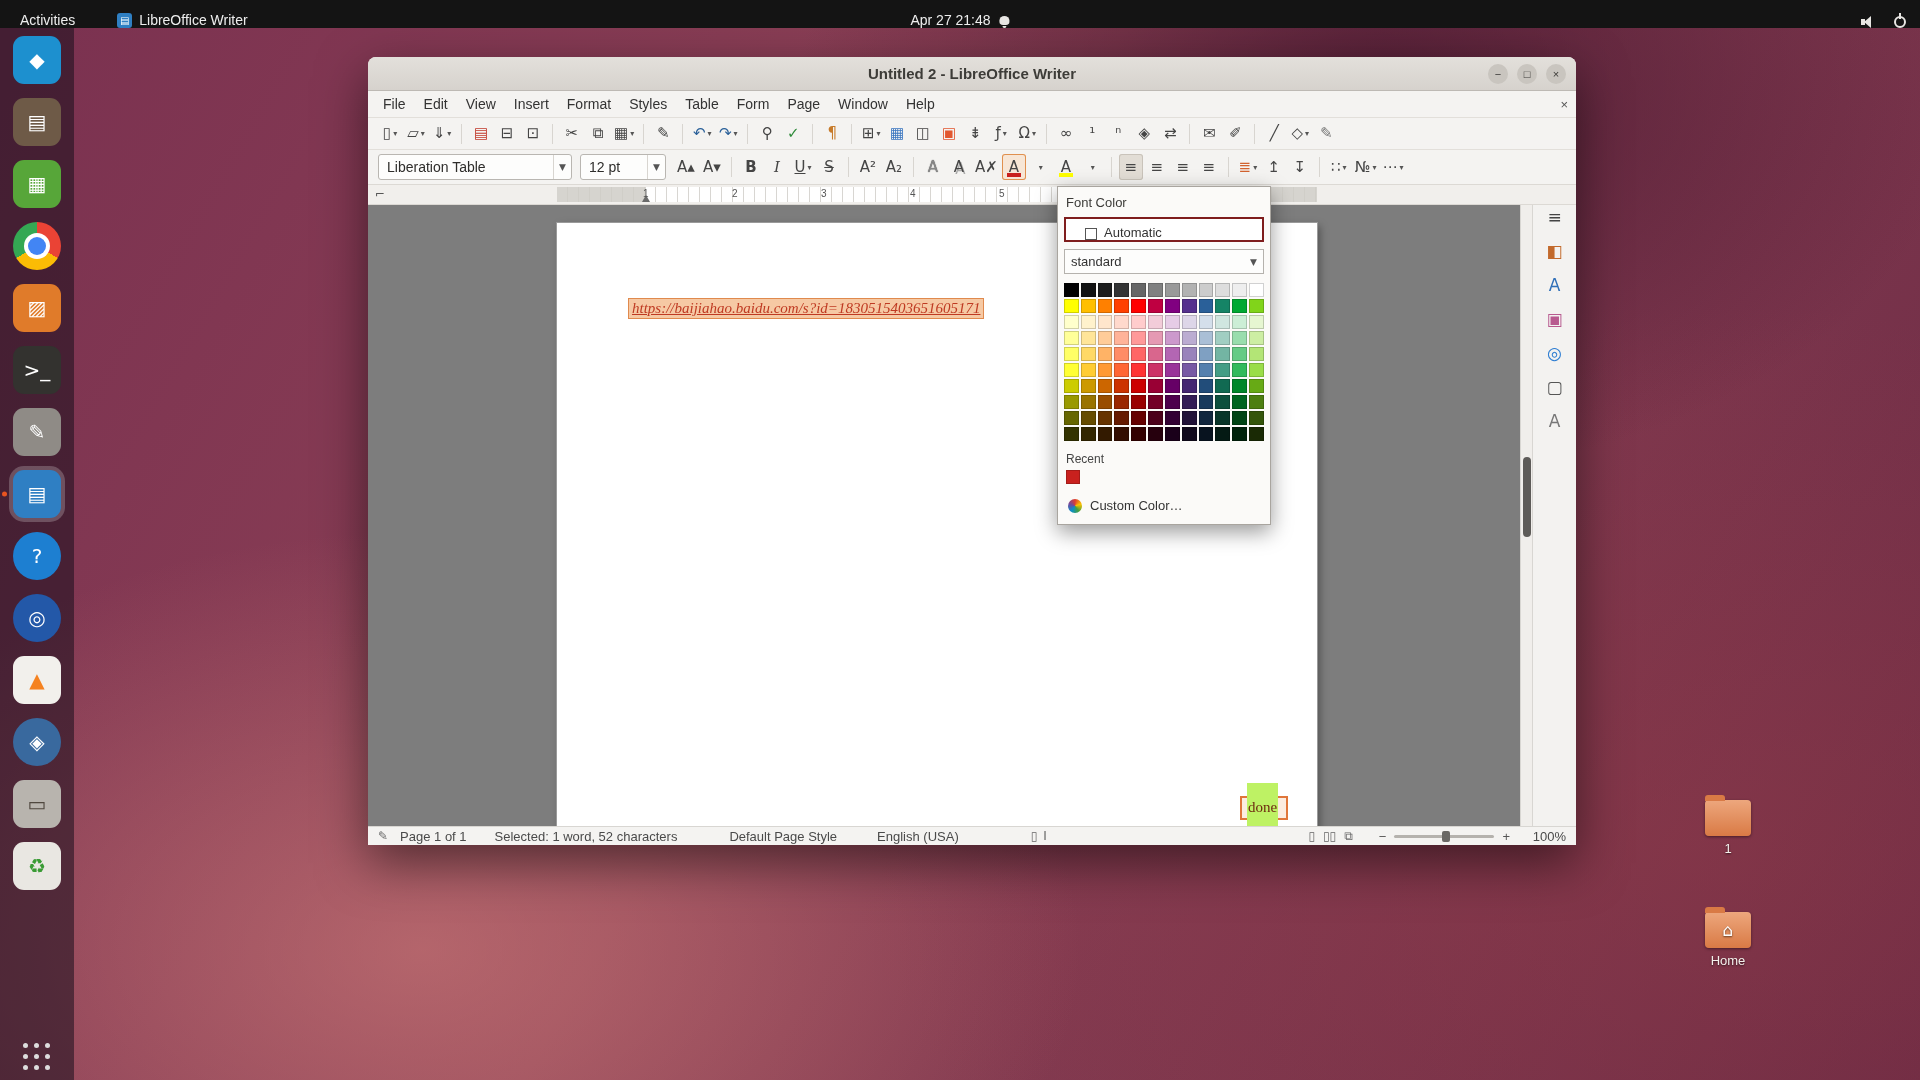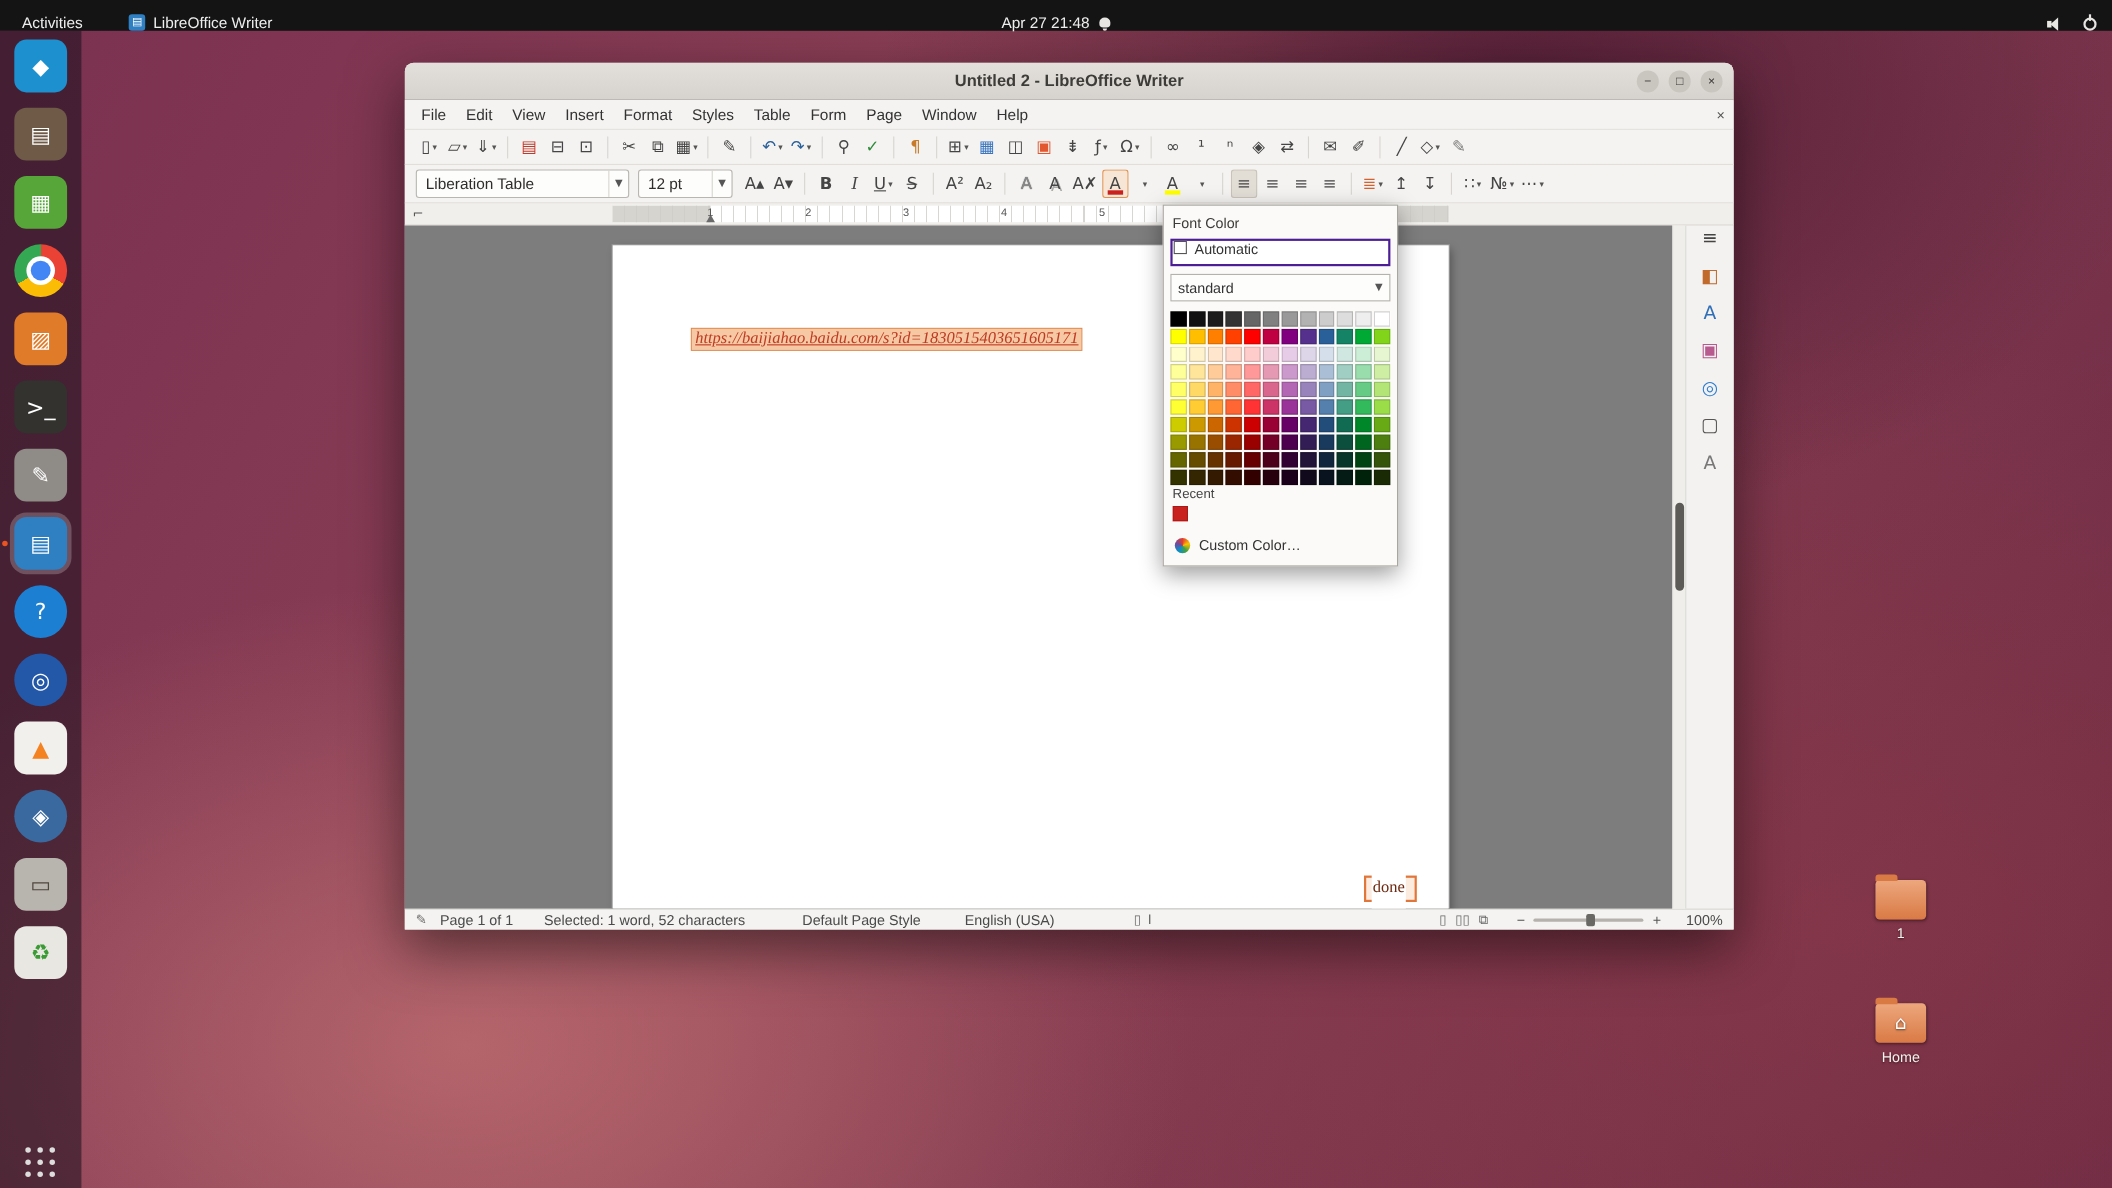--- a/index.html
+++ b/index.html
@@ -79,44 +79,44 @@
   .rmargin{position:absolute;top:0;bottom:0;background:#cfccc7;opacity:.85}
   .rm-l{left:0;width:89px}.rm-r{right:0;width:89px}
   .rn{position:absolute;top:1px;font-size:10px;color:#555}
   .rmark{position:absolute;bottom:0;width:0;height:0;border-left:4px solid transparent;border-right:4px solid transparent;border-bottom:7px solid #6a6a6a}
   
   .mainrow{flex:1;display:flex;min-height:0}
   .docwrap{flex:1;position:relative;background:#7d7d7d;overflow:hidden}
   .page{position:absolute;left:189px;top:18px;width:760px;height:660px;background:#fff;box-shadow:0 0 0 1px #9a9a9a,3px 3px 8px rgba(0,0,0,.35)}
   .urlsel{position:absolute;left:72px;top:76px;padding:1px 3px;background:#f6c9a4;outline:1px solid #e08a4e;font-family:"Liberation Serif",serif;font-style:italic;font-size:15px;color:#bf3a22;text-decoration:underline;white-space:nowrap}
   .donebox{position:absolute;left:683px;top:573px;border:2px solid #e0763a;background:#fcece0;padding:1px 8px 2px 5px;font-family:"Liberation Serif",serif;font-size:15px;color:#6e2a10}
-  .donebox .hl{background:#ffffff;padding:16px 1px}
+  .donebox .hl{background:#bef264;padding:16px 1px}
   .vsb{width:12px;background:#f0eeeb;border-left:1px solid #d8d6d2;position:relative}
   .vsb .thumb{position:absolute;left:2px;width:8px;top:252px;height:80px;border-radius:4px;background:#5d5b58}
   .sstrip{width:44px;background:#f3f2f0;border-left:1px solid #d8d6d2;display:flex;flex-direction:column;align-items:center;padding-top:4px;gap:17px}
   .si{font-size:17px;font-family:"DejaVu Sans",sans-serif;line-height:1}
   
   .sbar{height:19px;background:#f4f3f1;border-top:1px solid #d8d6d2;display:flex;align-items:center;font-size:13px;color:#4a4a4a;padding:0 10px;white-space:nowrap}
   .sb-item{flex:0 0 auto}
   .sb-ic{font-family:"DejaVu Sans",sans-serif;font-size:12px;color:#666}
   .zoomgrp{display:flex;align-items:center;gap:8px;margin-left:26px}
   .ztrack{width:100px;height:3px;background:#b5b2ad;position:relative;border-radius:2px}
   .zthumb{position:absolute;left:48px;top:-4px;width:8px;height:11px;background:#6a6865;border-radius:2px}
   .zbtn{font-size:13px;color:#555}
   .viewicons{display:flex;gap:8px;margin-left:auto}
   
   .popup{position:absolute;left:1057px;top:186px;width:214px;background:#fbfaf8;border:1px solid #a9a59f;box-shadow:0 7px 20px rgba(0,0,0,.4);padding:6px;z-index:60;font-size:13px;color:#333}
   .fc-title{padding:2px 2px 7px;color:#3c3b38}
-  .fc-auto{display:flex;align-items:flex-start;gap:7px;height:25px;border:2px solid #4c1d95;background:#fff;padding:0 1px}
+  .fc-auto{display:flex;align-items:flex-end;gap:7px;height:25px;border:2px solid #7f1d1d;background:#fff;padding:0 19px}
   .fc-auto-icon{width:12px;height:12px;border:1px solid #555;background:#fff;flex:0 0 auto}
   .fc-select{margin-top:7px;height:25px;border:1px solid #b5b2ad;background:#fdfdfc;display:flex;align-items:center;justify-content:space-between;padding:0 6px}
   .fc-select .chev{font-size:9px;color:#555;font-family:"DejaVu Sans",sans-serif}
   .fc-grid{margin-top:9px;display:grid;grid-template-columns:repeat(12,1fr);grid-auto-rows:14px;gap:2px}
   .swatch{height:14px;box-shadow:inset 0 0 0 1px rgba(0,0,0,.18)}
-  .fc-recent-label{margin-top:1px;font-size:12px;color:#444;padding-left:2px}
+  .fc-recent-label{margin-top:11px;font-size:12px;color:#444;padding-left:2px}
   .fc-recent{margin-top:4px;display:flex;gap:2px;padding-left:2px}
   .fc-recent .swatch{width:14px}
   .fc-custom{margin-top:9px;height:25px;display:flex;align-items:center;gap:8px;padding:0 4px}
   .wheel{width:14px;height:14px;border-radius:50%;background:conic-gradient(#e03c31,#fcc200,#46a040,#0a8fc9,#6f4aa0,#e03c31);flex:0 0 auto}
 </style>
 </head>
 <body>
 
 <div class="screen">
 

